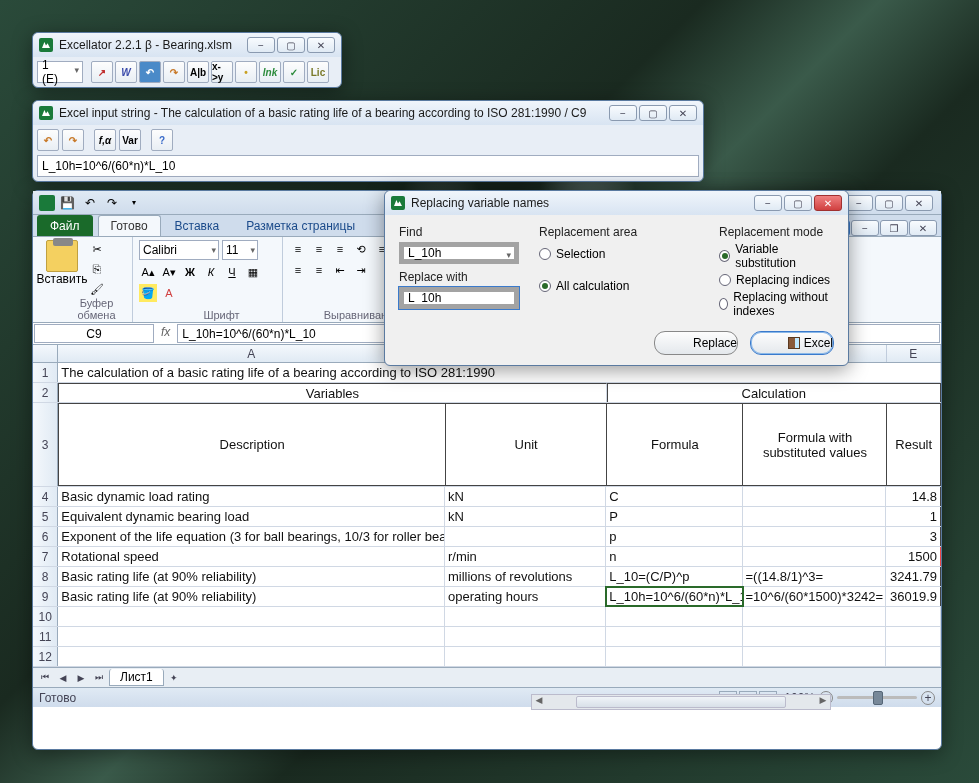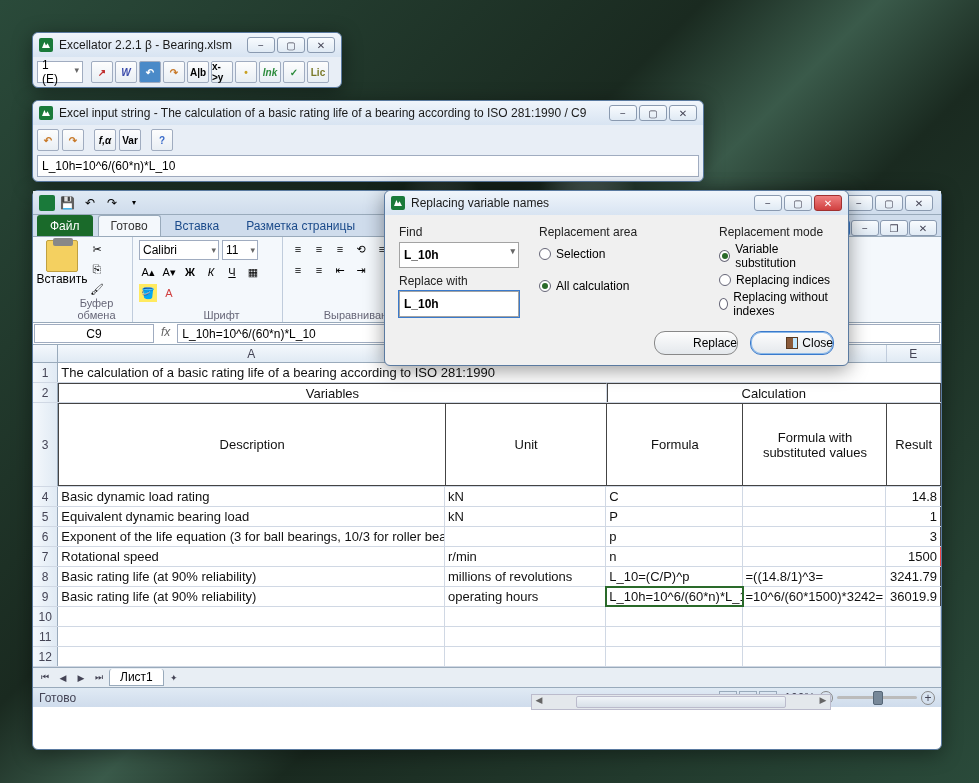--- a/index.html
+++ b/index.html
@@ -78,21 +78,21 @@
 .zslider { width:80px; height:3px; background:#bbb; border-radius:2px; position:relative; }
 .zslider::before { content:""; position:absolute; width:8px; height:12px; background:#789; border:1px solid #567; top:-5px; left:36px; border-radius:2px; }
 
 
 #w4 { left:384px; top:190px; width:465px; background:#f0f0f0; }
 #w4 .body { padding:10px 14px; display:grid; grid-template-columns:130px 170px 1fr; gap:4px 10px; }
 .lblg { font-size:12px; color:#222; }
 .radio { display:flex; align-items:center; gap:5px; margin:3px 0; cursor:pointer; }
 .radio .rdot { width:12px; height:12px; border:1px solid #667; border-radius:50%; display:flex; align-items:center; justify-content:center; background:#fff; }
 .radio.sel .rdot::before { content:""; width:6px; height:6px; background:#2a6a2a; border-radius:50%; }
-.dlginp { width:120px; height:22px; border:1px solid #a3a3a3; background:#fff; padding:12px 4px;font-weight:bold; }
+.dlginp { width:120px; height:22px; border:5px solid #a3a3a3; background:#fff; padding:0 4px; }
 .dlginp.focus { outline:1px solid #3a7acc; }
 .btnrow { grid-column:1/4; display:flex; justify-content:flex-end; gap:12px; padding-top:6px; }
 .dlgbtn { min-width:84px; height:24px; border:1px solid #888; border-radius:11px; background:linear-gradient(#fdfdfd,#e4e8ec); display:flex; align-items:center; justify-content:flex-end; gap:4px; cursor:pointer; font-size:12px; }
 .dlgbtn.def { border:1px solid #3a7acc; box-shadow:0 0 0 1px #8ab8e8 inset; }
 .icn-door { width:12px; height:12px; background:linear-gradient(90deg,#8a5a3a 60%,#c0e8ff 60%); border:1px solid #5a3a20; }
 
 
 .cA { width:398px; } .cB { width:166px; } .cC { width:140px; } .cD { width:148px; } .cE { width:56px; }
 .hscroll { position:absolute; right:110px; bottom:39px; width:300px; height:16px; background:#e4e8ec; border:1px solid #bbc; display:flex; }
 .hscroll .tr { width:14px; text-align:center; font-size:9px; color:#666; cursor:pointer; }
@@ -400,17 +400,17 @@
           <span class="rdot"></span>
           <span>Replacing without indexes</span>
         </div>
     </div>
     <div class="btnrow">
       <div class="dlgbtn">
           <span>Replace</span>
         </div>
       <div class="dlgbtn def">
           <span class="icn-door"></span>
-          <span>Close</span>
+          <span>Excel</span>
         </div>
     </div>
   </div>
 </div>
 
 </body></html>

